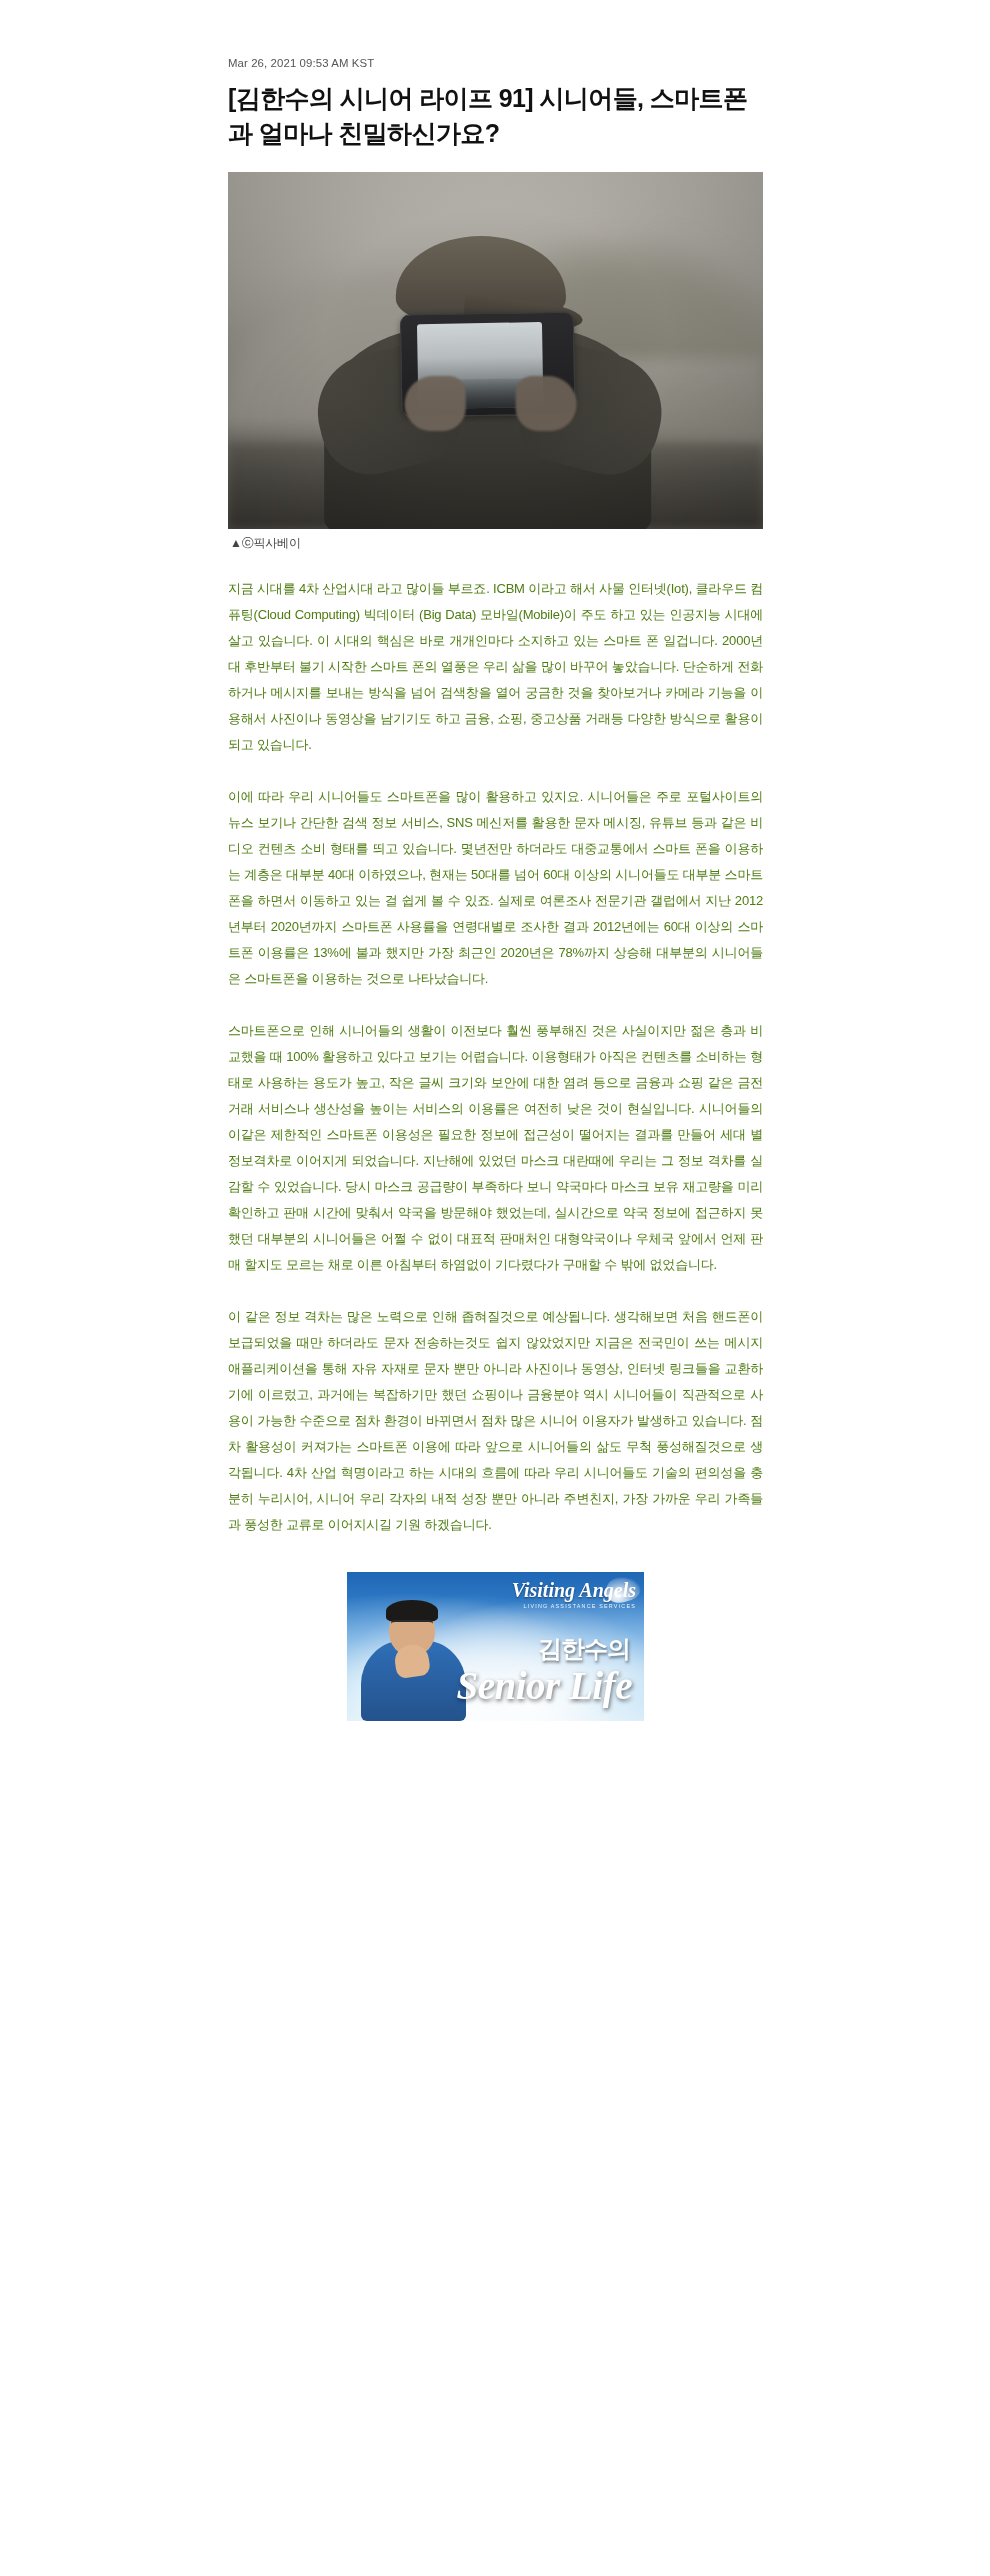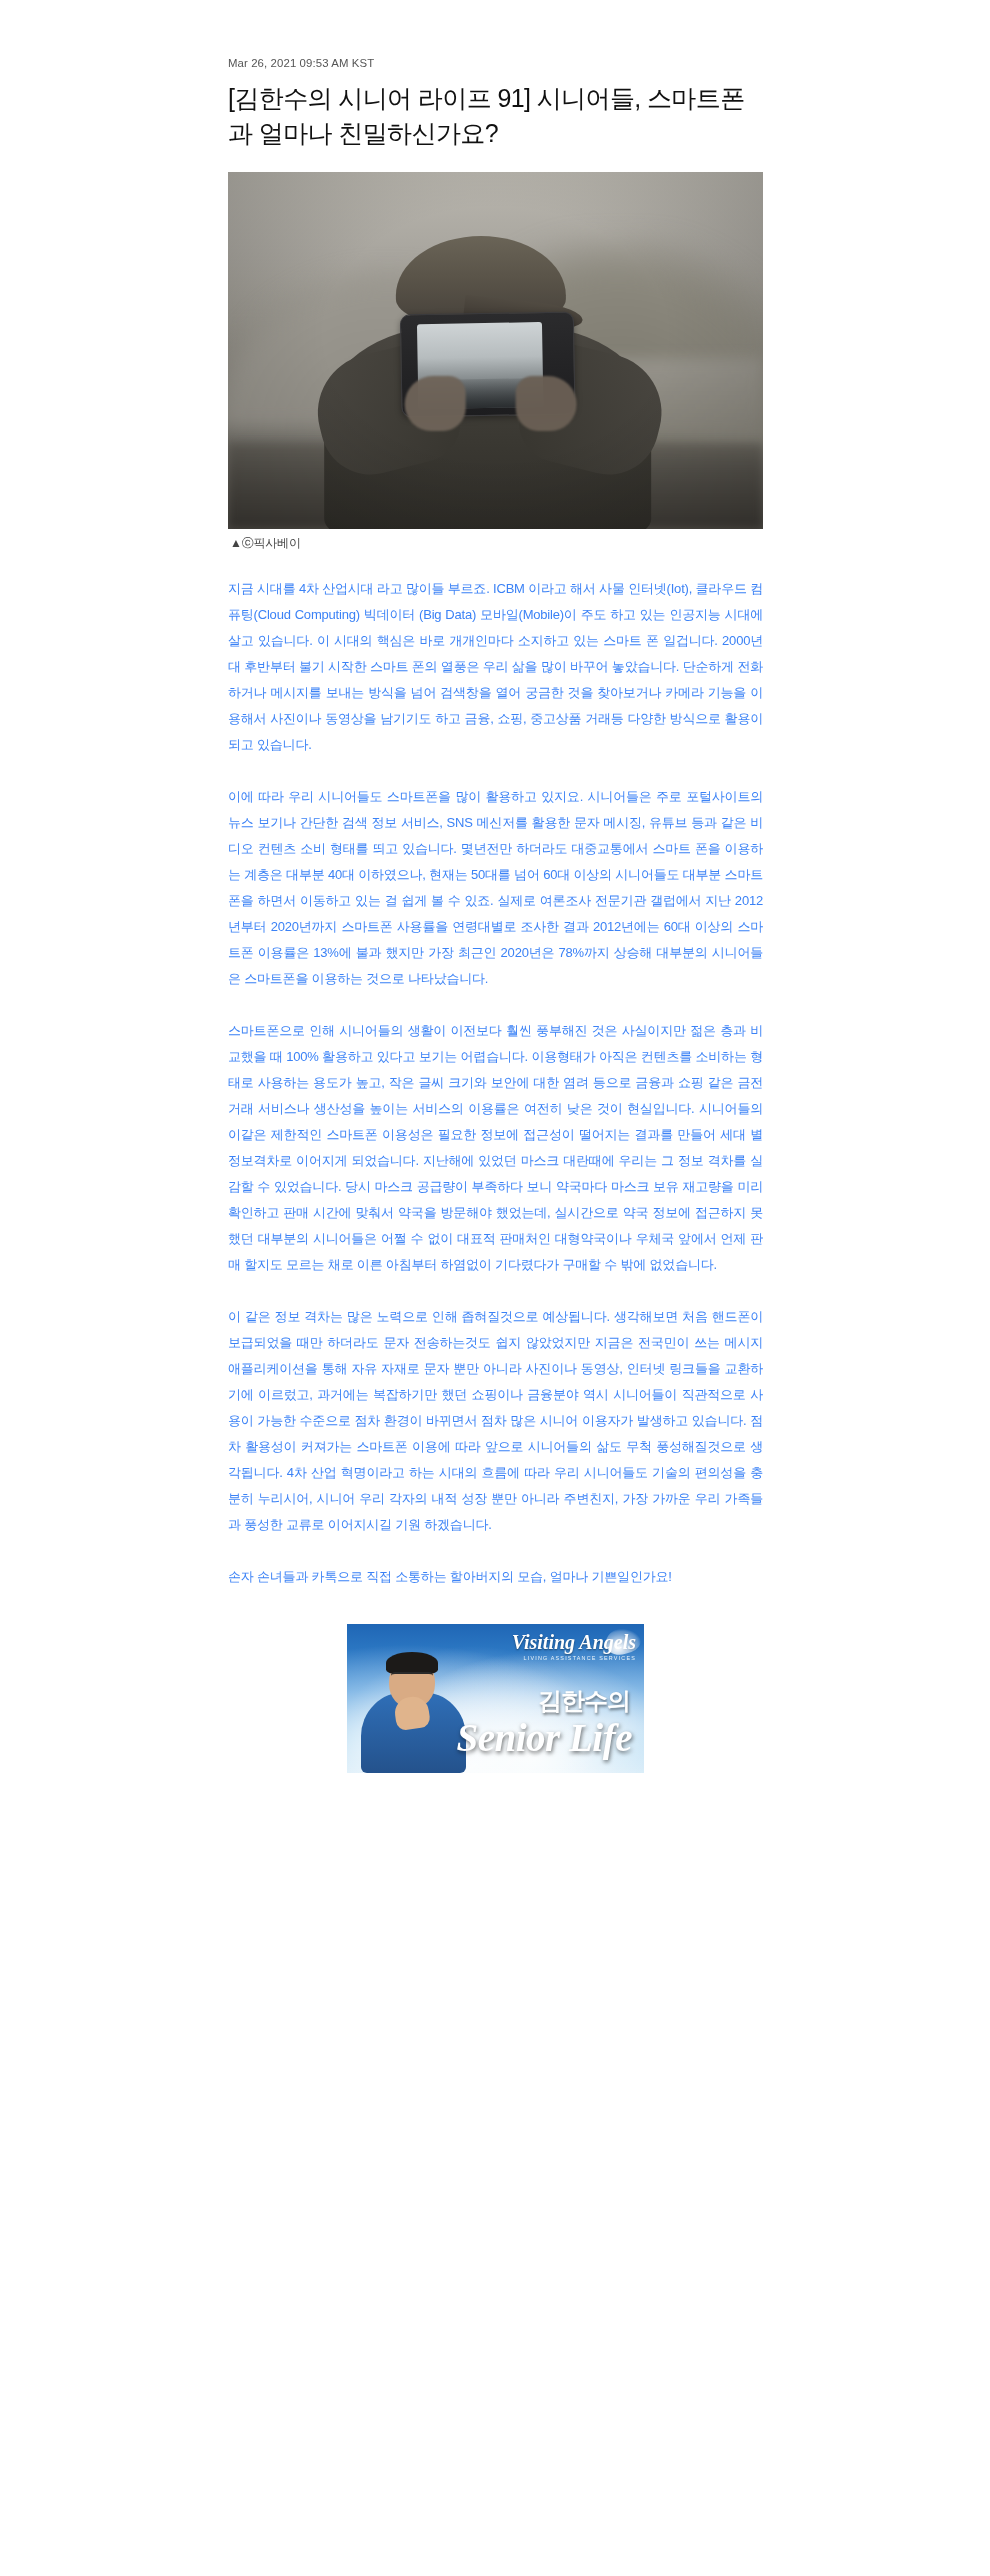--- a/index.html
+++ b/index.html
@@ -27,21 +27,21 @@
     padding-top: 57px;
   }
   .article-date {
     font-size: 11.4px;
     color: #555555;
     letter-spacing: 0.1px;
     margin-bottom: 12px;
   }
   .article-title {
     font-size: 25px;
-    font-weight: normal;
+    font-weight: bold;
     line-height: 1.38;
     color: #111111;
     letter-spacing: -0.6px;
     margin: 0 0 22px 0;
   }
   .hero-figure {
     margin: 0 0 8px 0;
     width: 439px;
   }
   .hero-photo {
@@ -262,21 +262,21 @@
     color: #444444;
     padding: 6px 0 0 2px;
     letter-spacing: -0.2px;
   }
   .body-copy {
     margin-top: 24px;
   }
   .body-copy p {
     font-size: 13px;
     line-height: 2.0;
-    color: #3b82f6;
+    color: #4d7c0f;
     letter-spacing: -0.2px;
     margin: 0 0 26px 0;
     text-align: justify;
   }
   .body-copy p:last-child {
     margin-bottom: 0;
   }
   .closing-line {
     margin-top: 4px !important;
   }
@@ -447,21 +447,20 @@
         <div class="photo-vignette"></div>
       </div>
       <figcaption class="photo-caption">▲ⓒ픽사베이</figcaption>
     </figure>
 
     <div class="body-copy">
       <p>지금 시대를 4차 산업시대 라고 많이들 부르죠. ICBM 이라고 해서 사물 인터넷(Iot), 클라우드 컴퓨팅(Cloud Computing) 빅데이터 (Big Data) 모바일(Mobile)이 주도 하고 있는 인공지능 시대에 살고 있습니다. 이 시대의 핵심은 바로 개개인마다 소지하고 있는 스마트 폰 일겁니다. 2000년대 후반부터 불기 시작한 스마트 폰의 열풍은 우리 삶을 많이 바꾸어 놓았습니다. 단순하게 전화하거나 메시지를 보내는 방식을 넘어 검색창을 열어 궁금한 것을 찾아보거나 카메라 기능을 이용해서 사진이나 동영상을 남기기도 하고 금융, 쇼핑, 중고상품 거래등 다양한 방식으로 활용이 되고 있습니다.</p>
       <p>이에 따라 우리 시니어들도 스마트폰을 많이 활용하고 있지요. 시니어들은 주로 포털사이트의 뉴스 보기나 간단한 검색 정보 서비스, SNS 메신저를 활용한 문자 메시징, 유튜브 등과 같은 비디오 컨텐츠 소비 형태를 띄고 있습니다. 몇년전만 하더라도 대중교통에서 스마트 폰을 이용하는 계층은 대부분 40대 이하였으나, 현재는 50대를 넘어 60대 이상의 시니어들도 대부분 스마트 폰을 하면서 이동하고 있는 걸 쉽게 볼 수 있죠. 실제로 여론조사 전문기관 갤럽에서 지난 2012년부터 2020년까지 스마트폰 사용률을 연령대별로 조사한 결과 2012년에는 60대 이상의 스마트폰 이용률은 13%에 불과 했지만 가장 최근인 2020년은 78%까지 상승해 대부분의 시니어들은 스마트폰을 이용하는 것으로 나타났습니다.</p>
       <p>스마트폰으로 인해 시니어들의 생활이 이전보다 훨씬 풍부해진 것은 사실이지만 젊은 층과 비교했을 때 100% 활용하고 있다고 보기는 어렵습니다. 이용형태가 아직은 컨텐츠를 소비하는 형태로 사용하는 용도가 높고, 작은 글씨 크기와 보안에 대한 염려 등으로 금융과 쇼핑 같은 금전 거래 서비스나 생산성을 높이는 서비스의 이용률은 여전히 낮은 것이 현실입니다. 시니어들의 이같은 제한적인 스마트폰 이용성은 필요한 정보에 접근성이 떨어지는 결과를 만들어 세대 별 정보격차로 이어지게 되었습니다. 지난해에 있었던 마스크 대란때에 우리는 그 정보 격차를 실감할 수 있었습니다. 당시 마스크 공급량이 부족하다 보니 약국마다 마스크 보유 재고량을 미리 확인하고 판매 시간에 맞춰서 약국을 방문해야 했었는데, 실시간으로 약국 정보에 접근하지 못했던 대부분의 시니어들은 어쩔 수 없이 대표적 판매처인 대형약국이나 우체국 앞에서 언제 판매 할지도 모르는 채로 이른 아침부터 하염없이 기다렸다가 구매할 수 밖에 없었습니다.</p>
       <p>이 같은 정보 격차는 많은 노력으로 인해 좁혀질것으로 예상됩니다. 생각해보면 처음 핸드폰이 보급되었을 때만 하더라도 문자 전송하는것도 쉽지 않았었지만 지금은 전국민이 쓰는 메시지 애플리케이션을 통해 자유 자재로 문자 뿐만 아니라 사진이나 동영상, 인터넷 링크들을 교환하기에 이르렀고, 과거에는 복잡하기만 했던 쇼핑이나 금융분야 역시 시니어들이 직관적으로 사용이 가능한 수준으로 점차 환경이 바뀌면서 점차 많은 시니어 이용자가 발생하고 있습니다. 점차 활용성이 커져가는 스마트폰 이용에 따라 앞으로 시니어들의 삶도 무척 풍성해질것으로 생각됩니다. 4차 산업 혁명이라고 하는 시대의 흐름에 따라 우리 시니어들도 기술의 편의성을 충분히 누리시어, 시니어 우리 각자의 내적 성장 뿐만 아니라 주변친지, 가장 가까운 우리 가족들과 풍성한 교류로 이어지시길 기원 하겠습니다.</p>
-      <p class="closing-line">손자 손녀들과 카톡으로 직접 소통하는 할아버지의 모습, 얼마나 기쁜일인가요!</p>
     </div>
 
     <div class="banner-wrap">
       <div class="banner">
         <div class="banner-clouds"></div>
 
         <div class="banner-person">
           <div class="bp-body"></div>
           <div class="bp-head"></div>
           <div class="bp-hair"></div>

